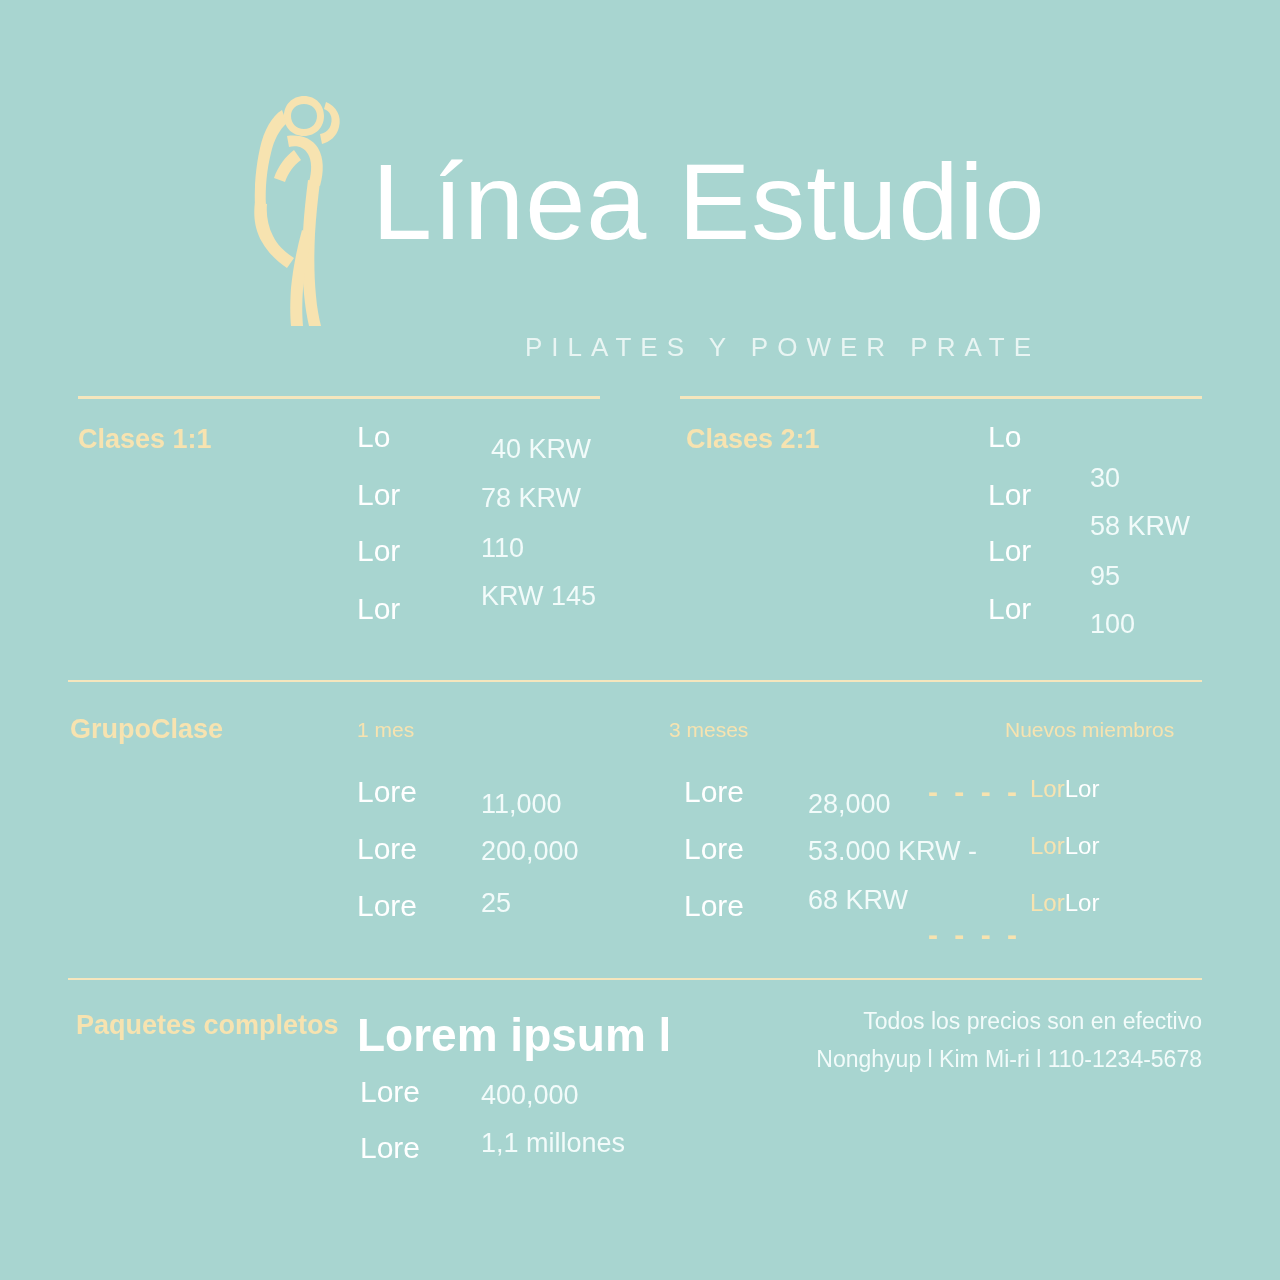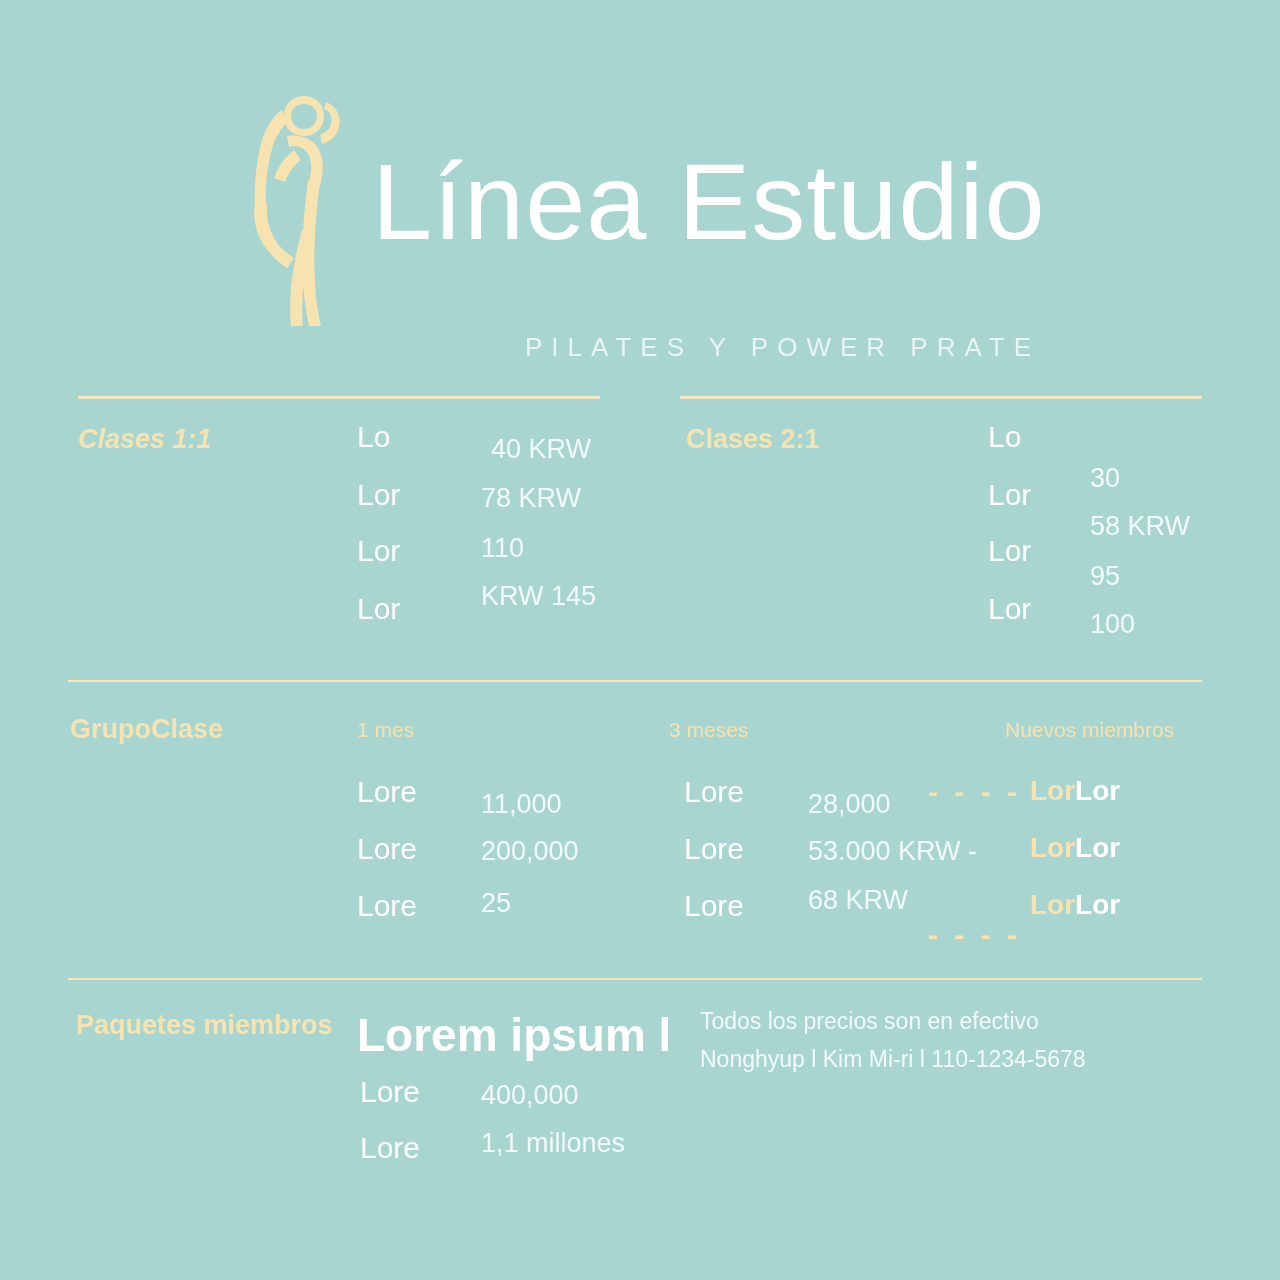--- a/index.html
+++ b/index.html
@@ -90,22 +90,22 @@
   }
   .price {
     position: absolute;
     color: #f2fbfa;
     font-size: 27px;
     font-weight: 300;
     white-space: nowrap;
   }
   .promo {
     position: absolute;
-    font-size: 28px;
-    font-weight: bold;
+    font-size: 24px;
+    font-weight: normal;
     white-space: nowrap;
   }
   .promo .a { color: #f7e3b0; }
   .promo .b { color: #ffffff; }
   .dashes {
     position: absolute;
     color: #f7e3b0;
     font-size: 30px;
     font-weight: bold;
     letter-spacing: 4px;
@@ -117,21 +117,21 @@
     font-size: 46px;
     font-weight: bold;
     white-space: nowrap;
   }
   .note {
     position: absolute;
     color: #f2fbfa;
     font-size: 23px;
     font-weight: 300;
     white-space: nowrap;
-    text-align: left;
+    text-align: right;
   }
 </style>
 </head>
 <body>
 
 <div class="page">
 
   <div class="header">
     <div class="logo-figure">
       <svg viewBox="0 0 120 240" width="120" height="240" aria-hidden="true">
@@ -149,21 +149,21 @@
     </div>
     <div class="brand-title">Línea Estudio</div>
     <div class="brand-sub">PILATES Y POWER PRATE</div>
   </div>
 
   <div class="rule" style="left:78px; top:396px; width:522px;"></div>
   <div class="rule" style="left:680px; top:396px; width:522px;"></div>
   <div class="rule thin" style="left:68px; top:680px; width:1134px;"></div>
   <div class="rule thin" style="left:68px; top:978px; width:1134px;"></div>
 
-  <div class="sec-head" style="left:78px; top:424px;font-style:italic;">Clases 1:1</div>
+  <div class="sec-head" style="left:78px; top:424px;">Clases 1:1</div>
 
   <div class="item" style="left:357px; top:420px;">Lo</div>
   <div class="item" style="left:357px; top:478px;">Lor</div>
   <div class="item" style="left:357px; top:534px;">Lor</div>
   <div class="item" style="left:357px; top:592px;">Lor</div>
 
   <div class="price" style="left:481px; top:434px;margin-left:10px;">40 KRW</div>
   <div class="price" style="left:481px; top:483px;">78 KRW</div>
   <div class="price" style="left:481px; top:533px;">110</div>
   <div class="price" style="left:481px; top:581px;">KRW 145</div>
@@ -201,21 +201,21 @@
   <div class="price" style="left:808px; top:836px;">53.000 KRW -</div>
   <div class="price" style="left:808px; top:885px;">68 KRW</div>
 
   <div class="dashes" style="left:928px; top:775px;">- - - -</div>
   <div class="dashes" style="left:928px; top:918px;">- - - -</div>
 
   <div class="promo" style="left:1030px; top:775px;"><span class="a">Lor</span><span class="b">Lor</span></div>
   <div class="promo" style="left:1030px; top:832px;"><span class="a">Lor</span><span class="b">Lor</span></div>
   <div class="promo" style="left:1030px; top:889px;"><span class="a">Lor</span><span class="b">Lor</span></div>
 
-  <div class="sec-head" style="left:76px; top:1010px;">Paquetes miembros</div>
+  <div class="sec-head" style="left:76px; top:1010px;">Paquetes completos</div>
   <div class="bigtitle" style="left:357px; top:1008px;">Lorem ipsum l</div>
 
   <div class="item" style="left:360px; top:1075px;">Lore</div>
   <div class="item" style="left:360px; top:1131px;">Lore</div>
 
   <div class="price" style="left:481px; top:1080px;">400,000</div>
   <div class="price" style="left:481px; top:1128px;">1,1 millones</div>
 
   <div class="note" style="left:700px; top:1008px; width:502px;">Todos los precios son en efectivo</div>
   <div class="note" style="left:700px; top:1046px; width:502px;">Nonghyup l Kim Mi-ri l 110-1234-5678</div>

